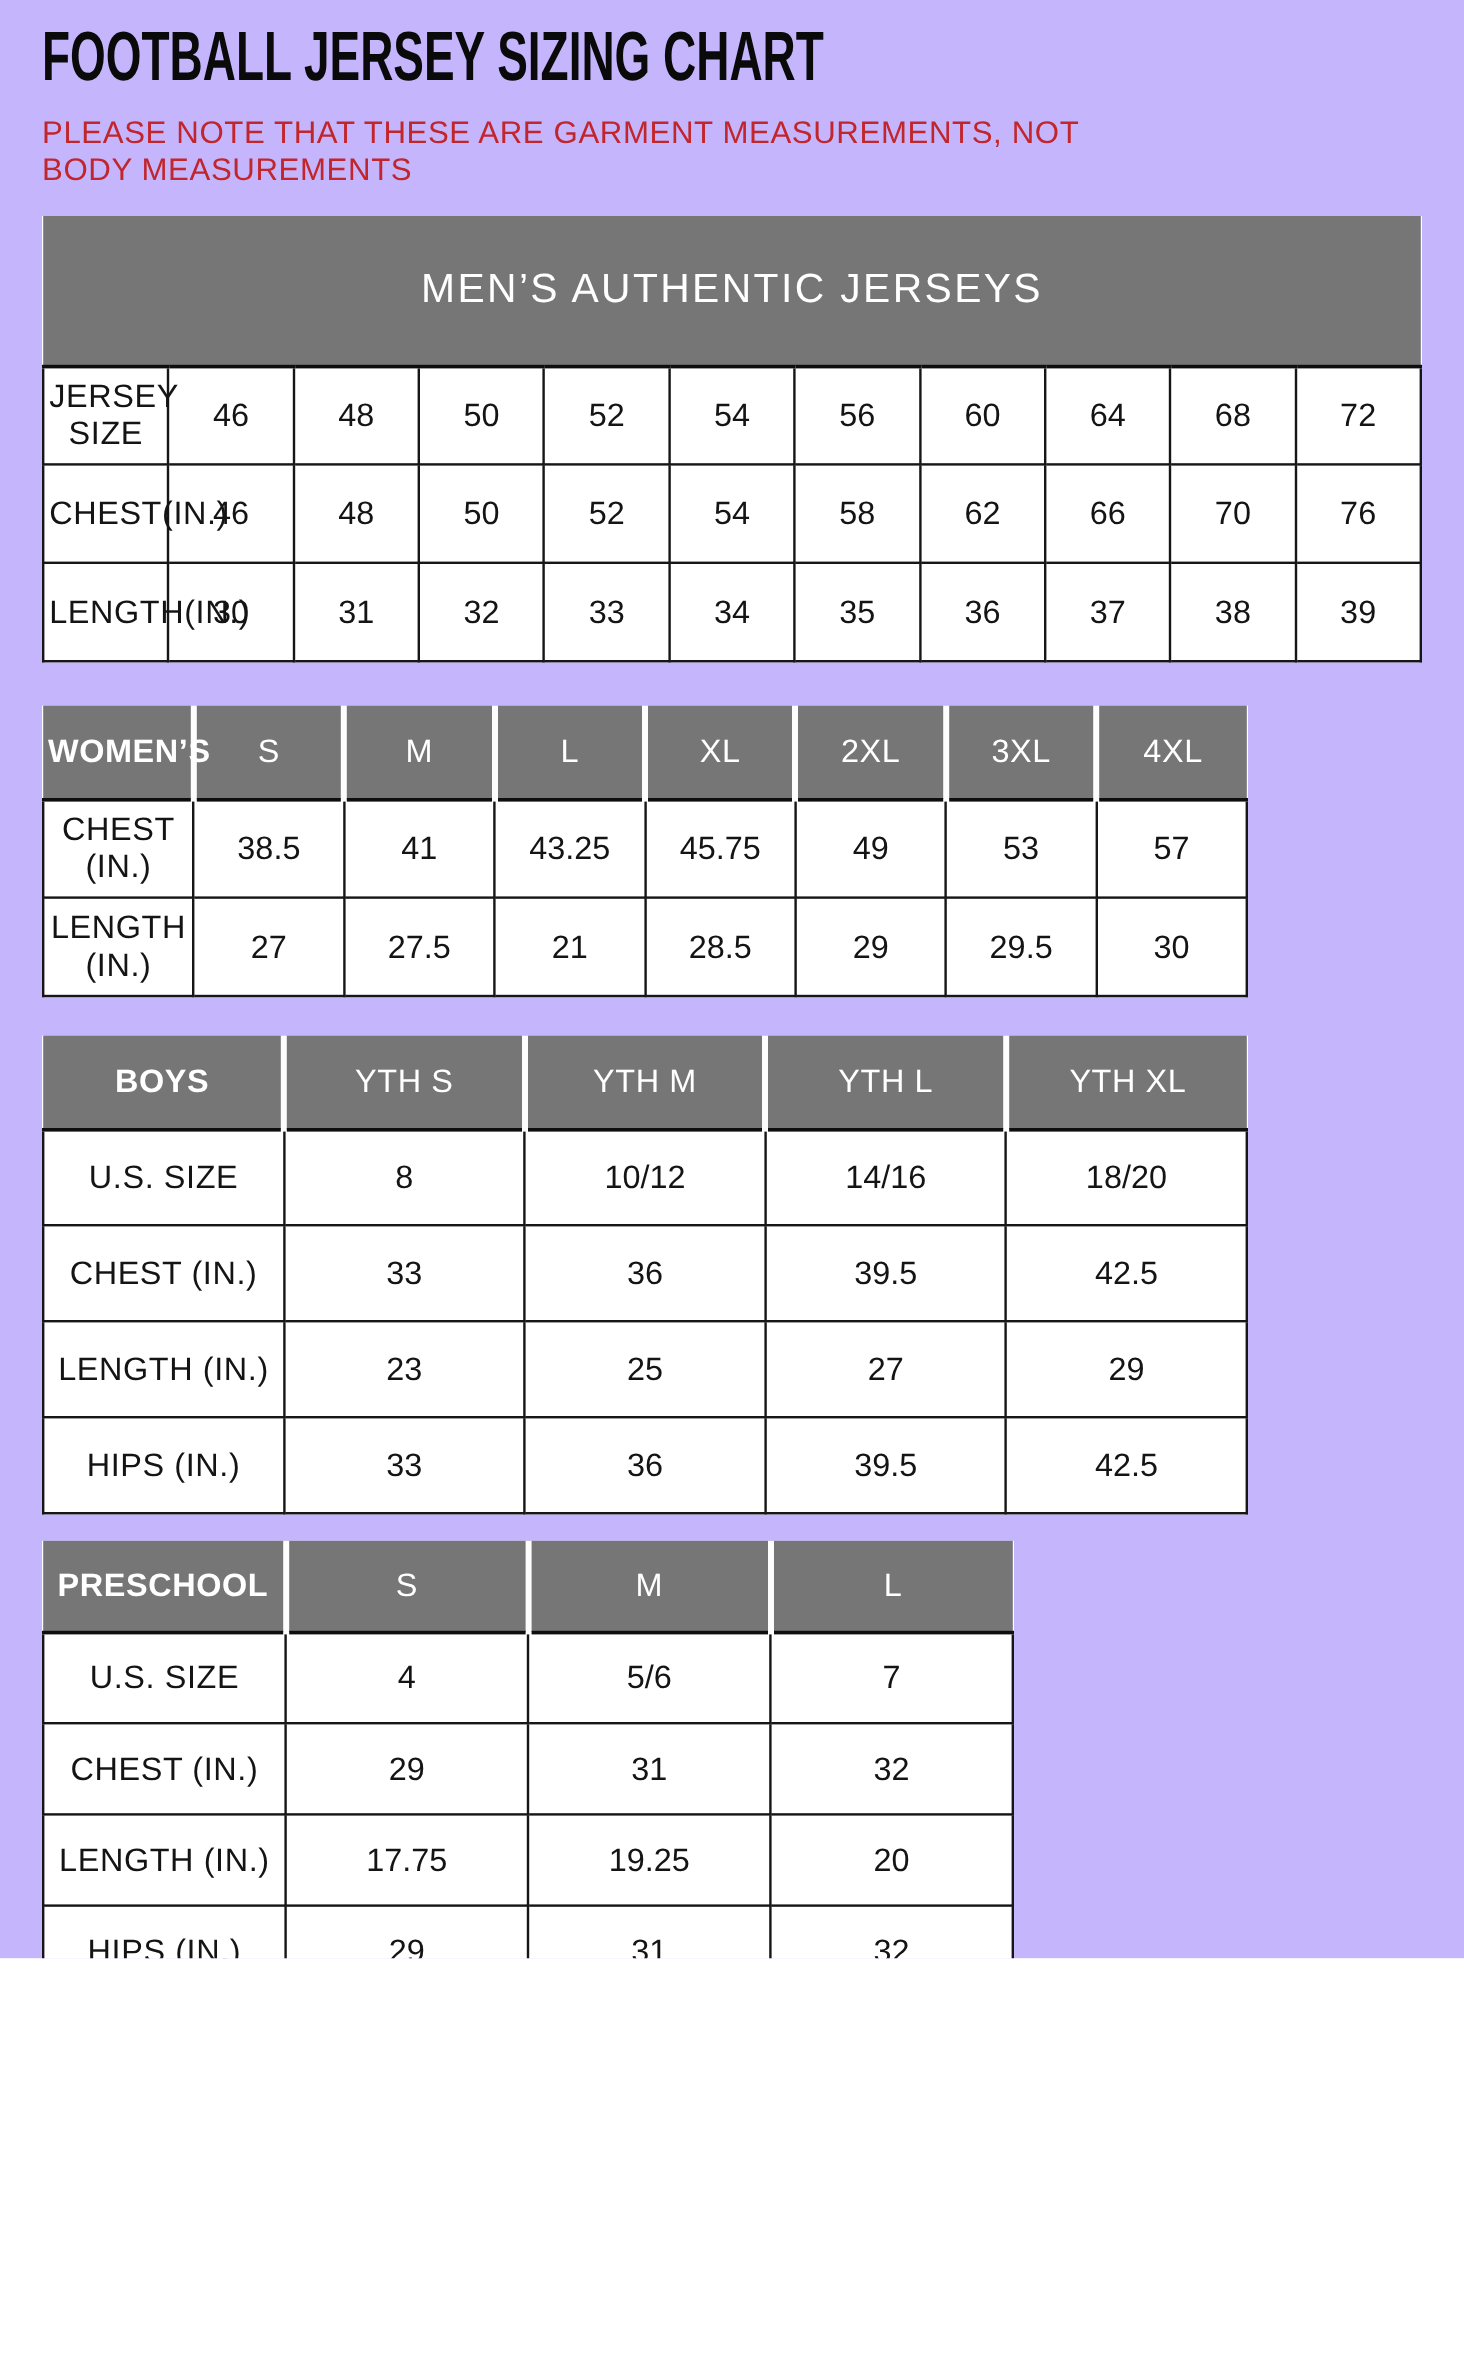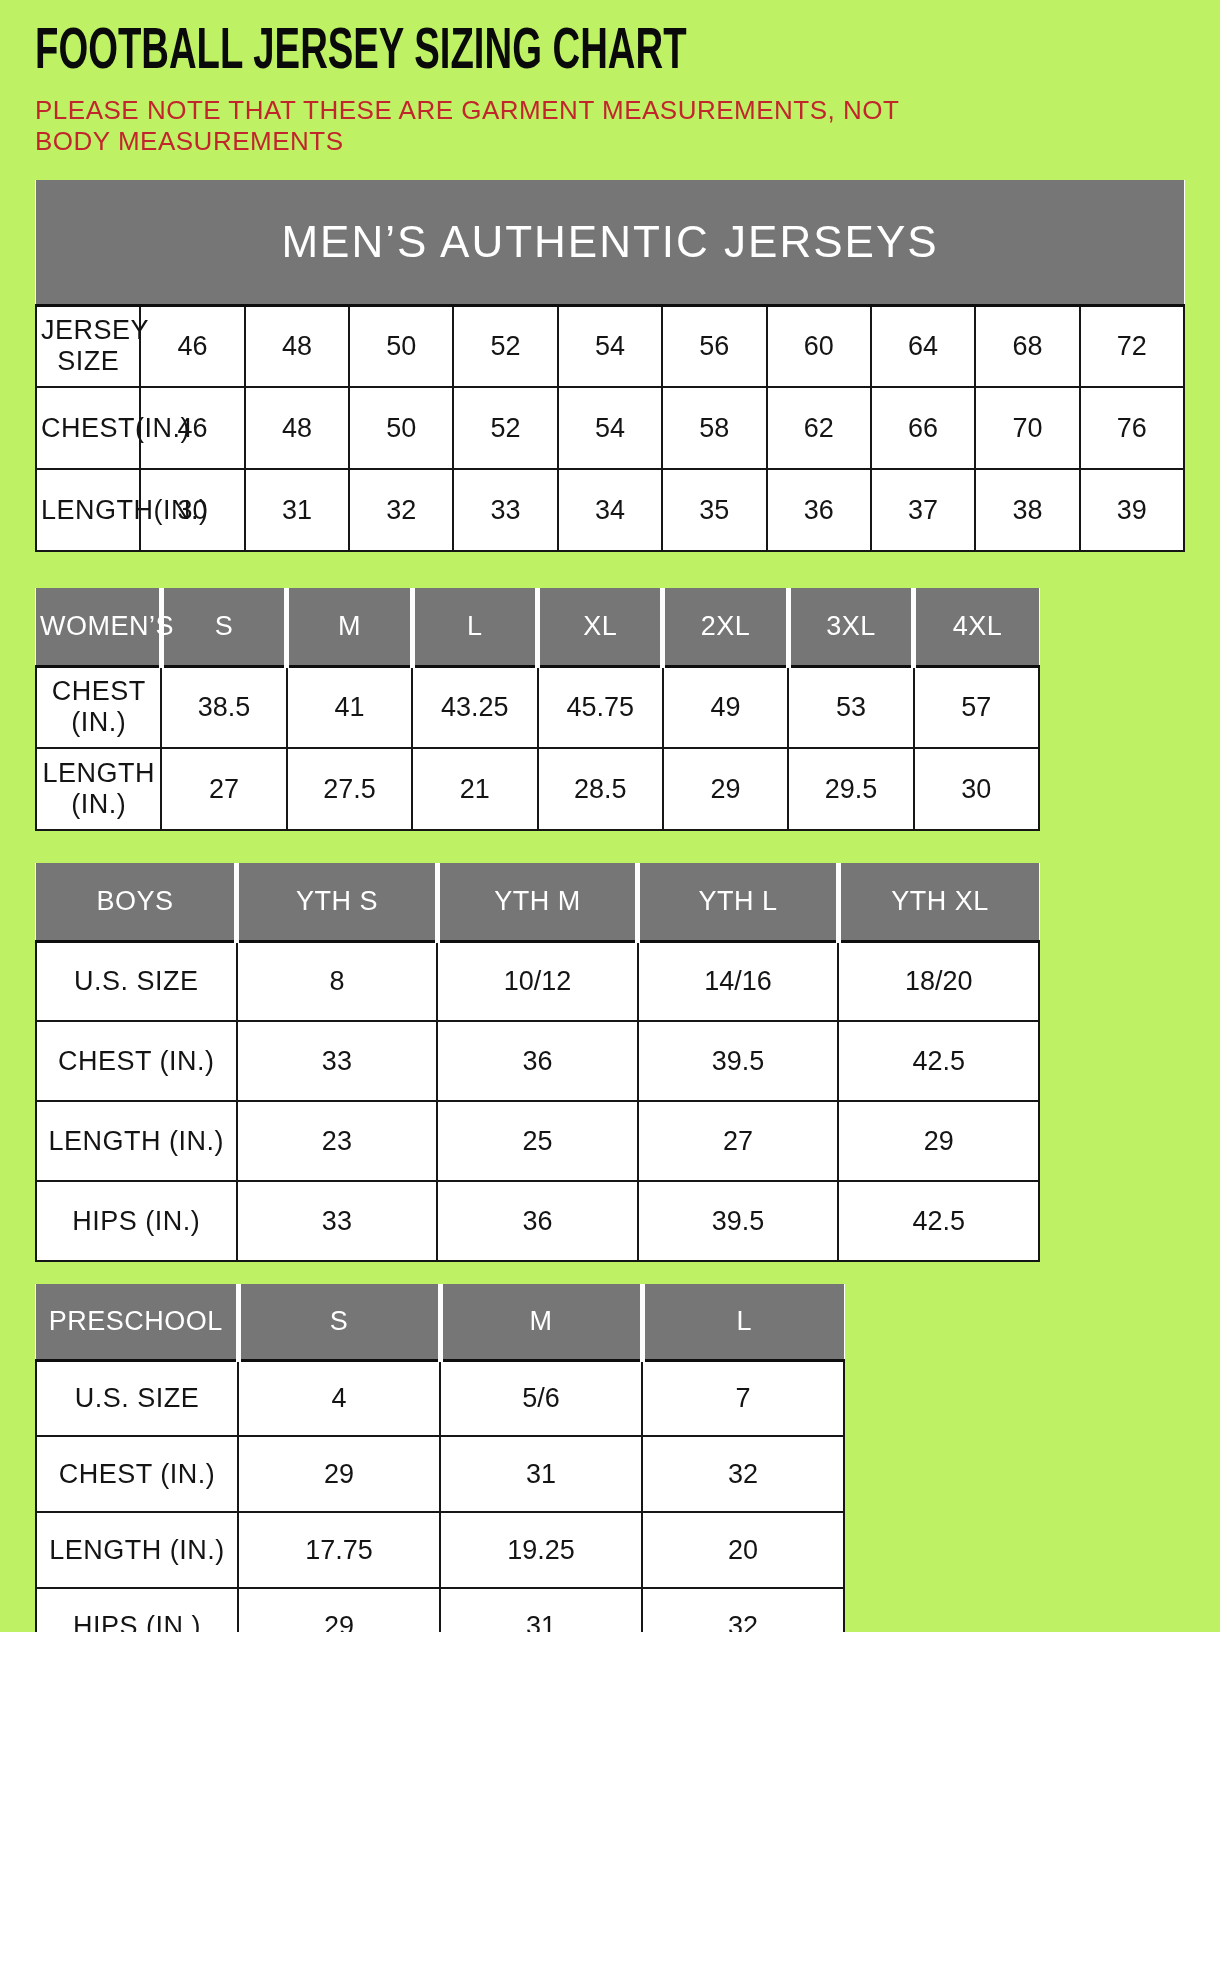--- a/index.html
+++ b/index.html
@@ -1,18 +1,18 @@
 <!DOCTYPE html>
 <html><head>
 <meta charset="utf-8">
 <style>
   html,body{margin:0;padding:0;background:#ffffff;}
   .page{
     width:1220px; height:1632px; box-sizing:border-box;
-    background:#bef264;
+    background:#c4b5fd;
     padding:18px 30px 24px 35px;
     font-family:"Liberation Sans","DejaVu Sans",sans-serif;
     color:#1c1c1c;
     overflow:hidden;
   }
   .title{
     margin:0 0 10px 0;
     font-size:58px; font-weight:900; line-height:1.05;
     letter-spacing:0px; white-space:nowrap; color:#0a0a0a;
     transform:scaleX(0.66); transform-origin:0 50%;
@@ -30,34 +30,34 @@
 
   table{ border-collapse:collapse; table-layout:fixed; background:#fff; }
   th,td{ text-align:center; vertical-align:middle; padding:0 4px; box-sizing:border-box; }
 
   
   th{
     background:#767677; color:#ffffff; font-weight:400;
     font-size:27px; letter-spacing:0.5px;
   }
   th.hdr{ border-left:5px solid #fdfdfd; border-right:5px solid #fdfdfd; }
-  th.hdr:first-child{ border-left:0; }
+  th.hdr:first-child{ border-left:0;font-weight:bold; }
   th.hdr:last-child{ border-right:0; }
 
   
   td{
     border:2px solid #161616;
     font-size:27px; color:#141414; background:#ffffff;
   }
   tbody tr:first-child td{ border-top:3px solid #0e0e0e; }
 
   
   .t-mens{ width:1150px; margin-bottom:36px; }
   .t-mens th.banner{
-    height:125px; font-size:44px; letter-spacing:2px; border:0;
+    height:125px; font-size:34px; letter-spacing:2px; border:0;
   }
   .t-mens tbody tr{ height:82px; }
   .t-mens .lbl{ width:27%; }
 
   
   .t-womens{ width:1005px; margin-bottom:32px; }
   .t-womens thead tr{ height:78px; }
   .t-womens tbody tr{ height:82px; }
   .t-womens .lbl{ width:21%; }
 

